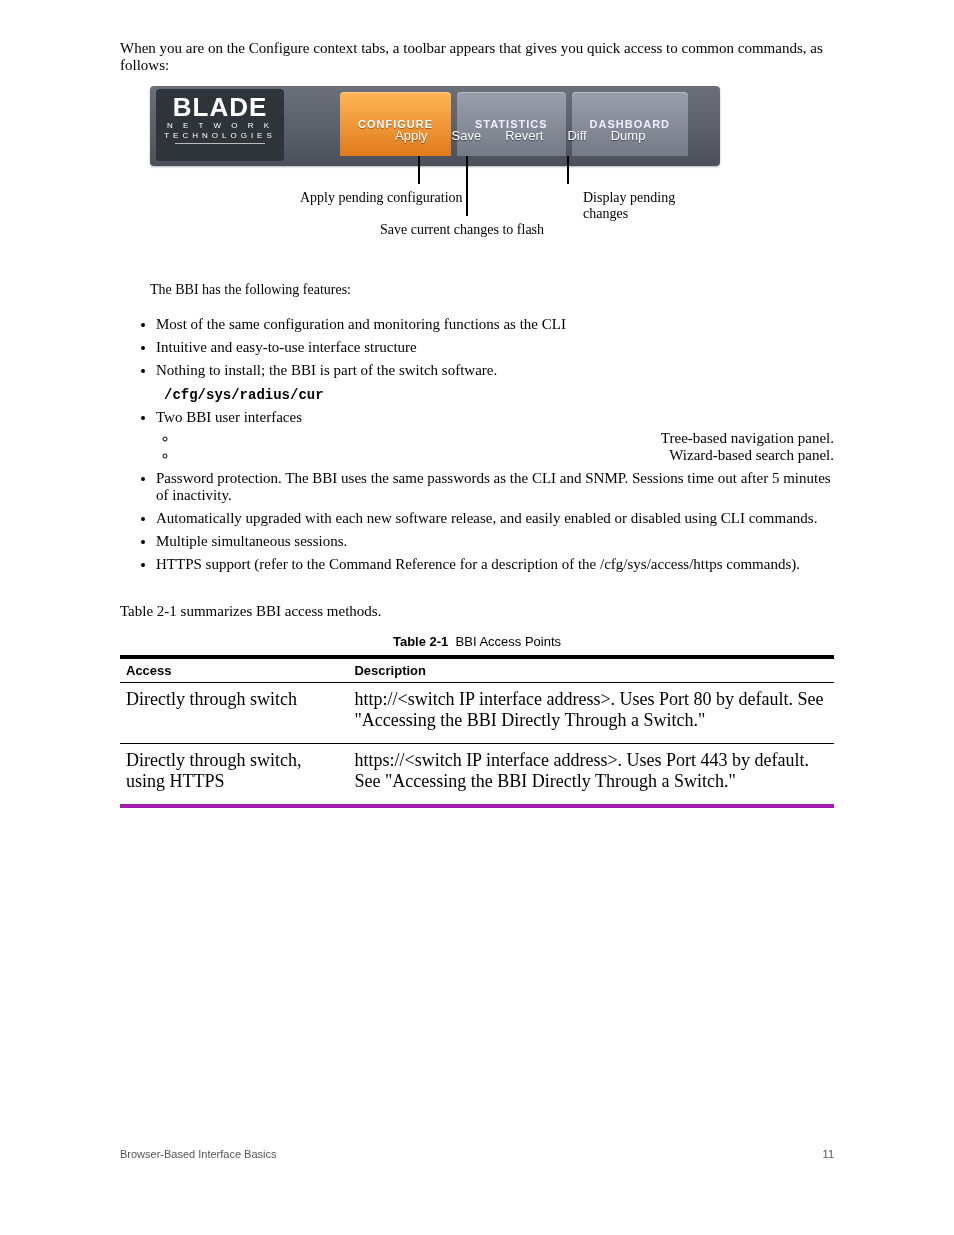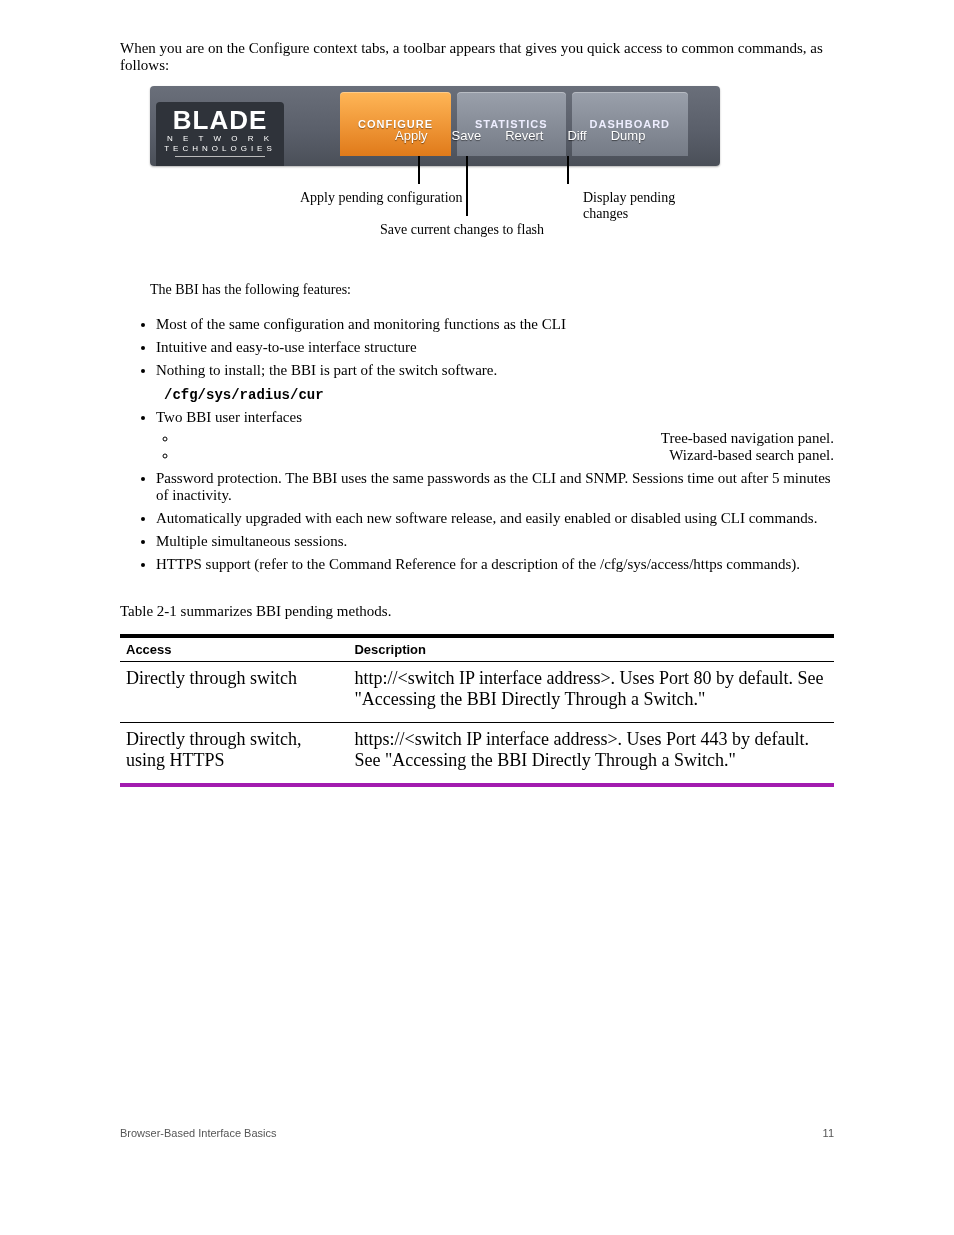--- a/index.html
+++ b/index.html
@@ -27,21 +27,21 @@
     width: 570px;
     height: 80px;
     background: linear-gradient(#6a6f7a, #595e69 60%, #4a4f58);
     border-radius: 4px;
     position: relative;
     overflow: hidden;
     box-shadow: 0 1px 2px rgba(0,0,0,0.3);
   }
   .logo {
     position: absolute;
-    left: 6px; top: 16px;
+    left: 6px; top: 3px;
     width: 128px; height: 72px;
     background: #2f333a;
     border-radius: 4px;
     color: #fff;
     font-family: Arial, sans-serif;
     text-align: center;
   }
   .logo .big {
     font-size: 26px;
     font-weight: 900;
@@ -235,21 +235,24 @@
     </li>
     <li>Password protection. The BBI uses the same passwords as the CLI and SNMP. Sessions time out after 5 minutes of inactivity.</li>
     <li>Automatically upgraded with each new software release, and easily enabled or disabled using CLI commands.</li>
     <li>Multiple simultaneous sessions.</li>
     <li>HTTPS support (refer to the Command Reference for a description of the /cfg/sys/access/https commands).</li>
   </ul>
 
   <div class="tablewrap">
     <div style="margin-bottom:14px;">
       <span>Table 2-1</span>
-      <span>summarizes BBI pending methods.</span>
+      <span>summarizes BBI access methods.</span>
+    </div>
+    <div class="tcap">
+      <b>Table 2-1</b>&nbsp;&nbsp;<span>BBI Access Points</span>
     </div>
     <table class="grid">
       <thead>
         <tr>
           <th style="width:32%;">Access</th>
           <th>Description</th>
         </tr>
       </thead>
       <tbody>
         <tr>

